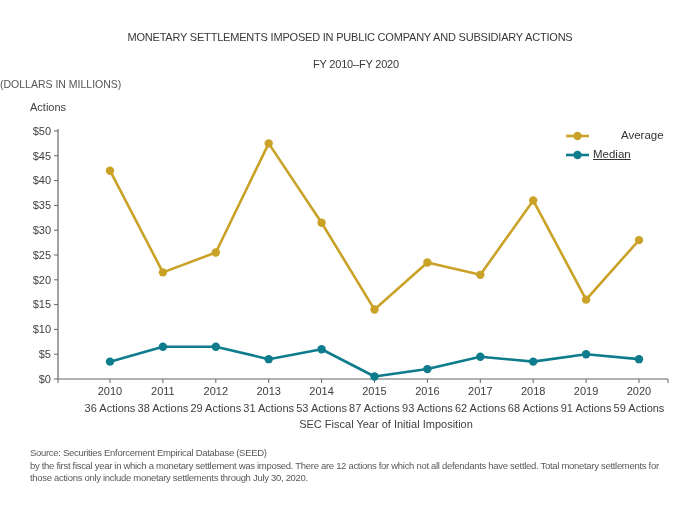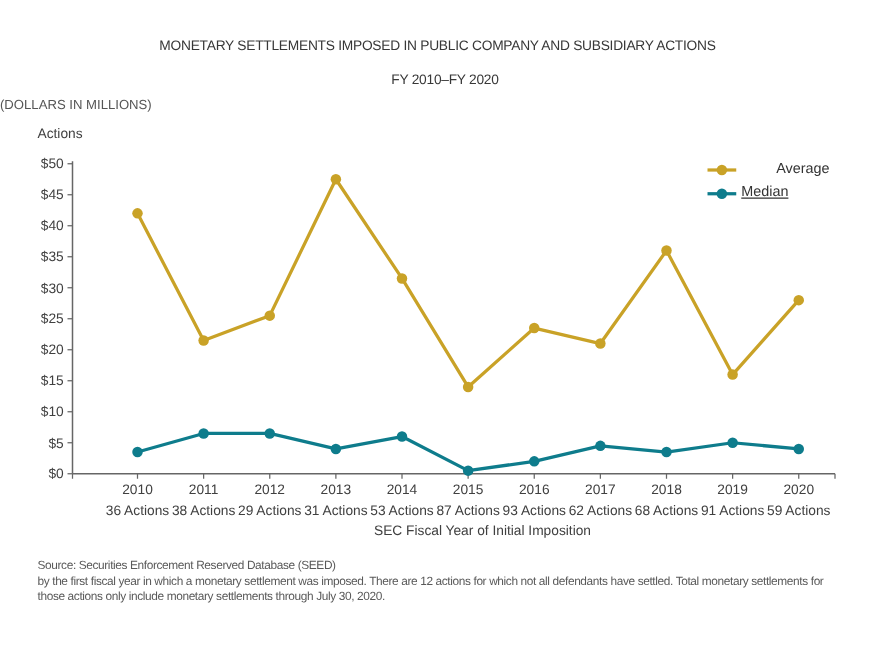--- a/index.html
+++ b/index.html
@@ -157,16 +157,16 @@
     <line x1="566" y1="136" x2="589" y2="136" stroke="#C9A227" stroke-width="2.6"></line>
     <circle cx="577.5" cy="136" r="4.2" fill="#C9A227"></circle>
     <line x1="566" y1="155" x2="589" y2="155" stroke="#0E7C8C" stroke-width="2.6"></line>
     <circle cx="577.5" cy="155" r="4.2" fill="#0E7C8C"></circle>
   </svg>
 
 <div class="abs legend-label" id="legend-label-average">Average</div>
 <div class="abs legend-label" id="legend-label-median">Median</div>
 
 <div class="abs" id="footer">
-  <div>Source: Securities Enforcement Reserved Database (SEED)</div>
+  <div>Source: Securities Enforcement Empirical Database (SEED)</div>
   <div>by the first fiscal year in which a monetary settlement was imposed. There are 12 actions for which not all defendants have settled. Total monetary settlements for</div>
   <div>those actions only include monetary settlements through July 30, 2020.</div>
 </div>
 
 </body></html>

